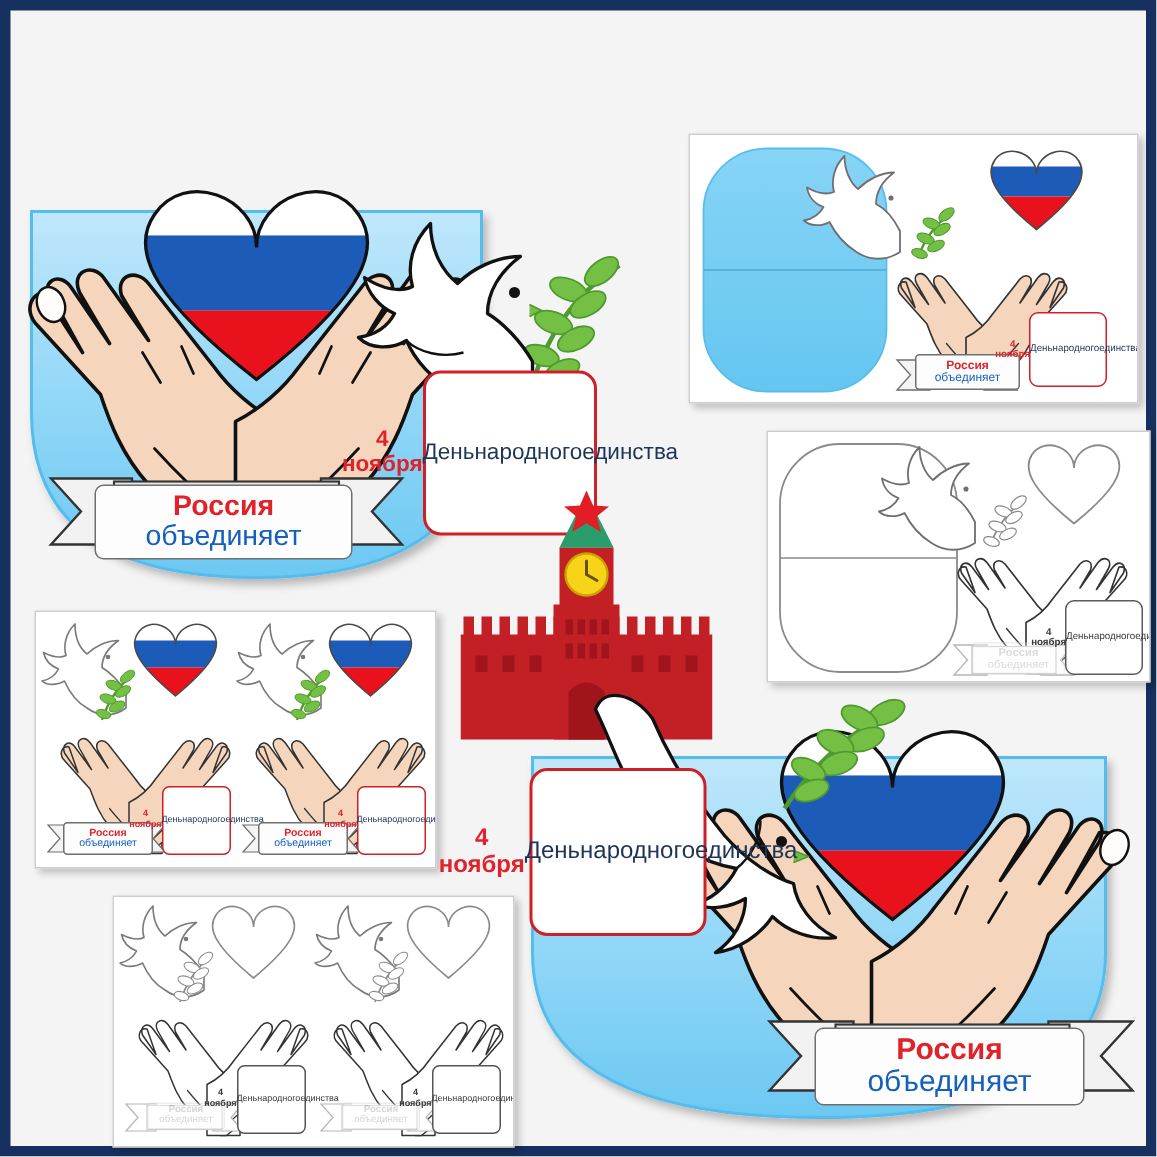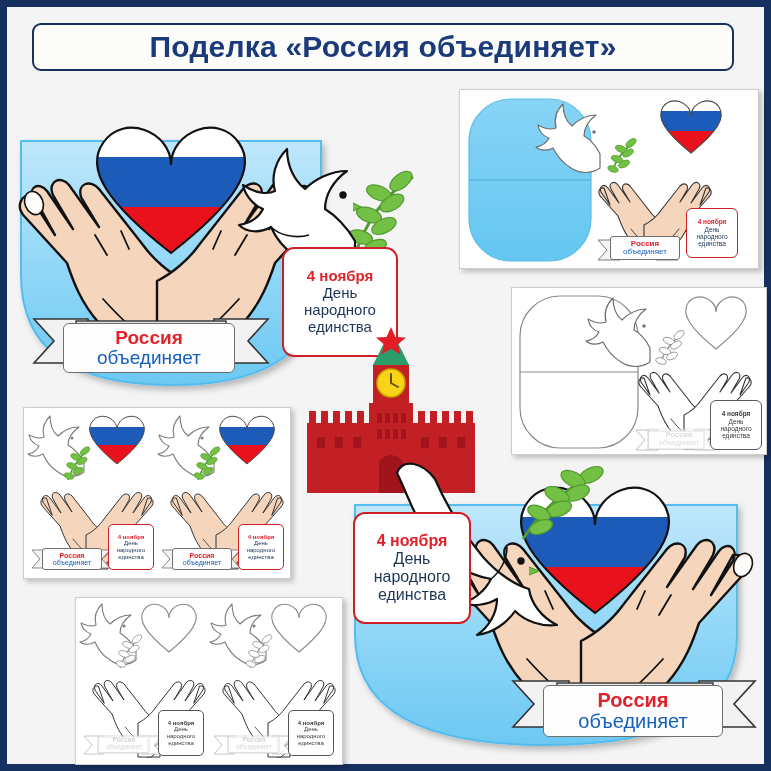--- a/index.html
+++ b/index.html
@@ -38,21 +38,21 @@
     overflow:hidden;
   }
   
   .craft{position:absolute;}
   .craft svg{display:block;overflow:visible;}
 
   
   .badge{
     position:absolute;box-sizing:border-box;
     background:#ffffff;border:2px solid #cf2027;border-radius:12px;
-    display:flex;flex-direction:column;align-items:center;justify-content:center;
+    display:flex;flex-direction:row;align-items:center;justify-content:center;
     text-align:center;line-height:1.12;
   }
   .badge .d{color:#e0222b;font-weight:bold;}
   .badge .t{color:#1d3557;}
 
   .ribbon-label{
     position:absolute;box-sizing:border-box;
     background:#fdfdfd;border:1.5px solid #6f6f6f;border-radius:6px;
     display:flex;flex-direction:column;align-items:center;justify-content:center;
     text-align:center;line-height:1.06;
@@ -61,23 +61,20 @@
   .ribbon-label .r2{color:#1560bd;font-weight:normal;}
 
   
   #kremlin{position:absolute;left:300px;top:318px;width:168px;height:190px;}
 </style>
 </head>
 <body>
 
 <div id="root">
 
-  <div class="title-bar">
-    <div class="title-text">Поделка «Россия объединяет»</div>
-  </div>
 
   <div class="craft" id="craft-main-left" style="left:-4px;top:78px;width:420px;height:320px;">
     <svg width="420" height="320" viewBox="0 0 420 320" xmlns="http://www.w3.org/2000/svg">
       <defs>
         <linearGradient id="skyA" x1="0" y1="0" x2="0" y2="1">
           <stop offset="0%" stop-color="#bfe7fb"></stop>
             <stop offset="55%" stop-color="#8fd6f7"></stop>
           <stop offset="100%" stop-color="#6cc8f2"></stop>
         </linearGradient>
         <filter id="shA" x="-25%" y="-25%" width="160%" height="160%">

